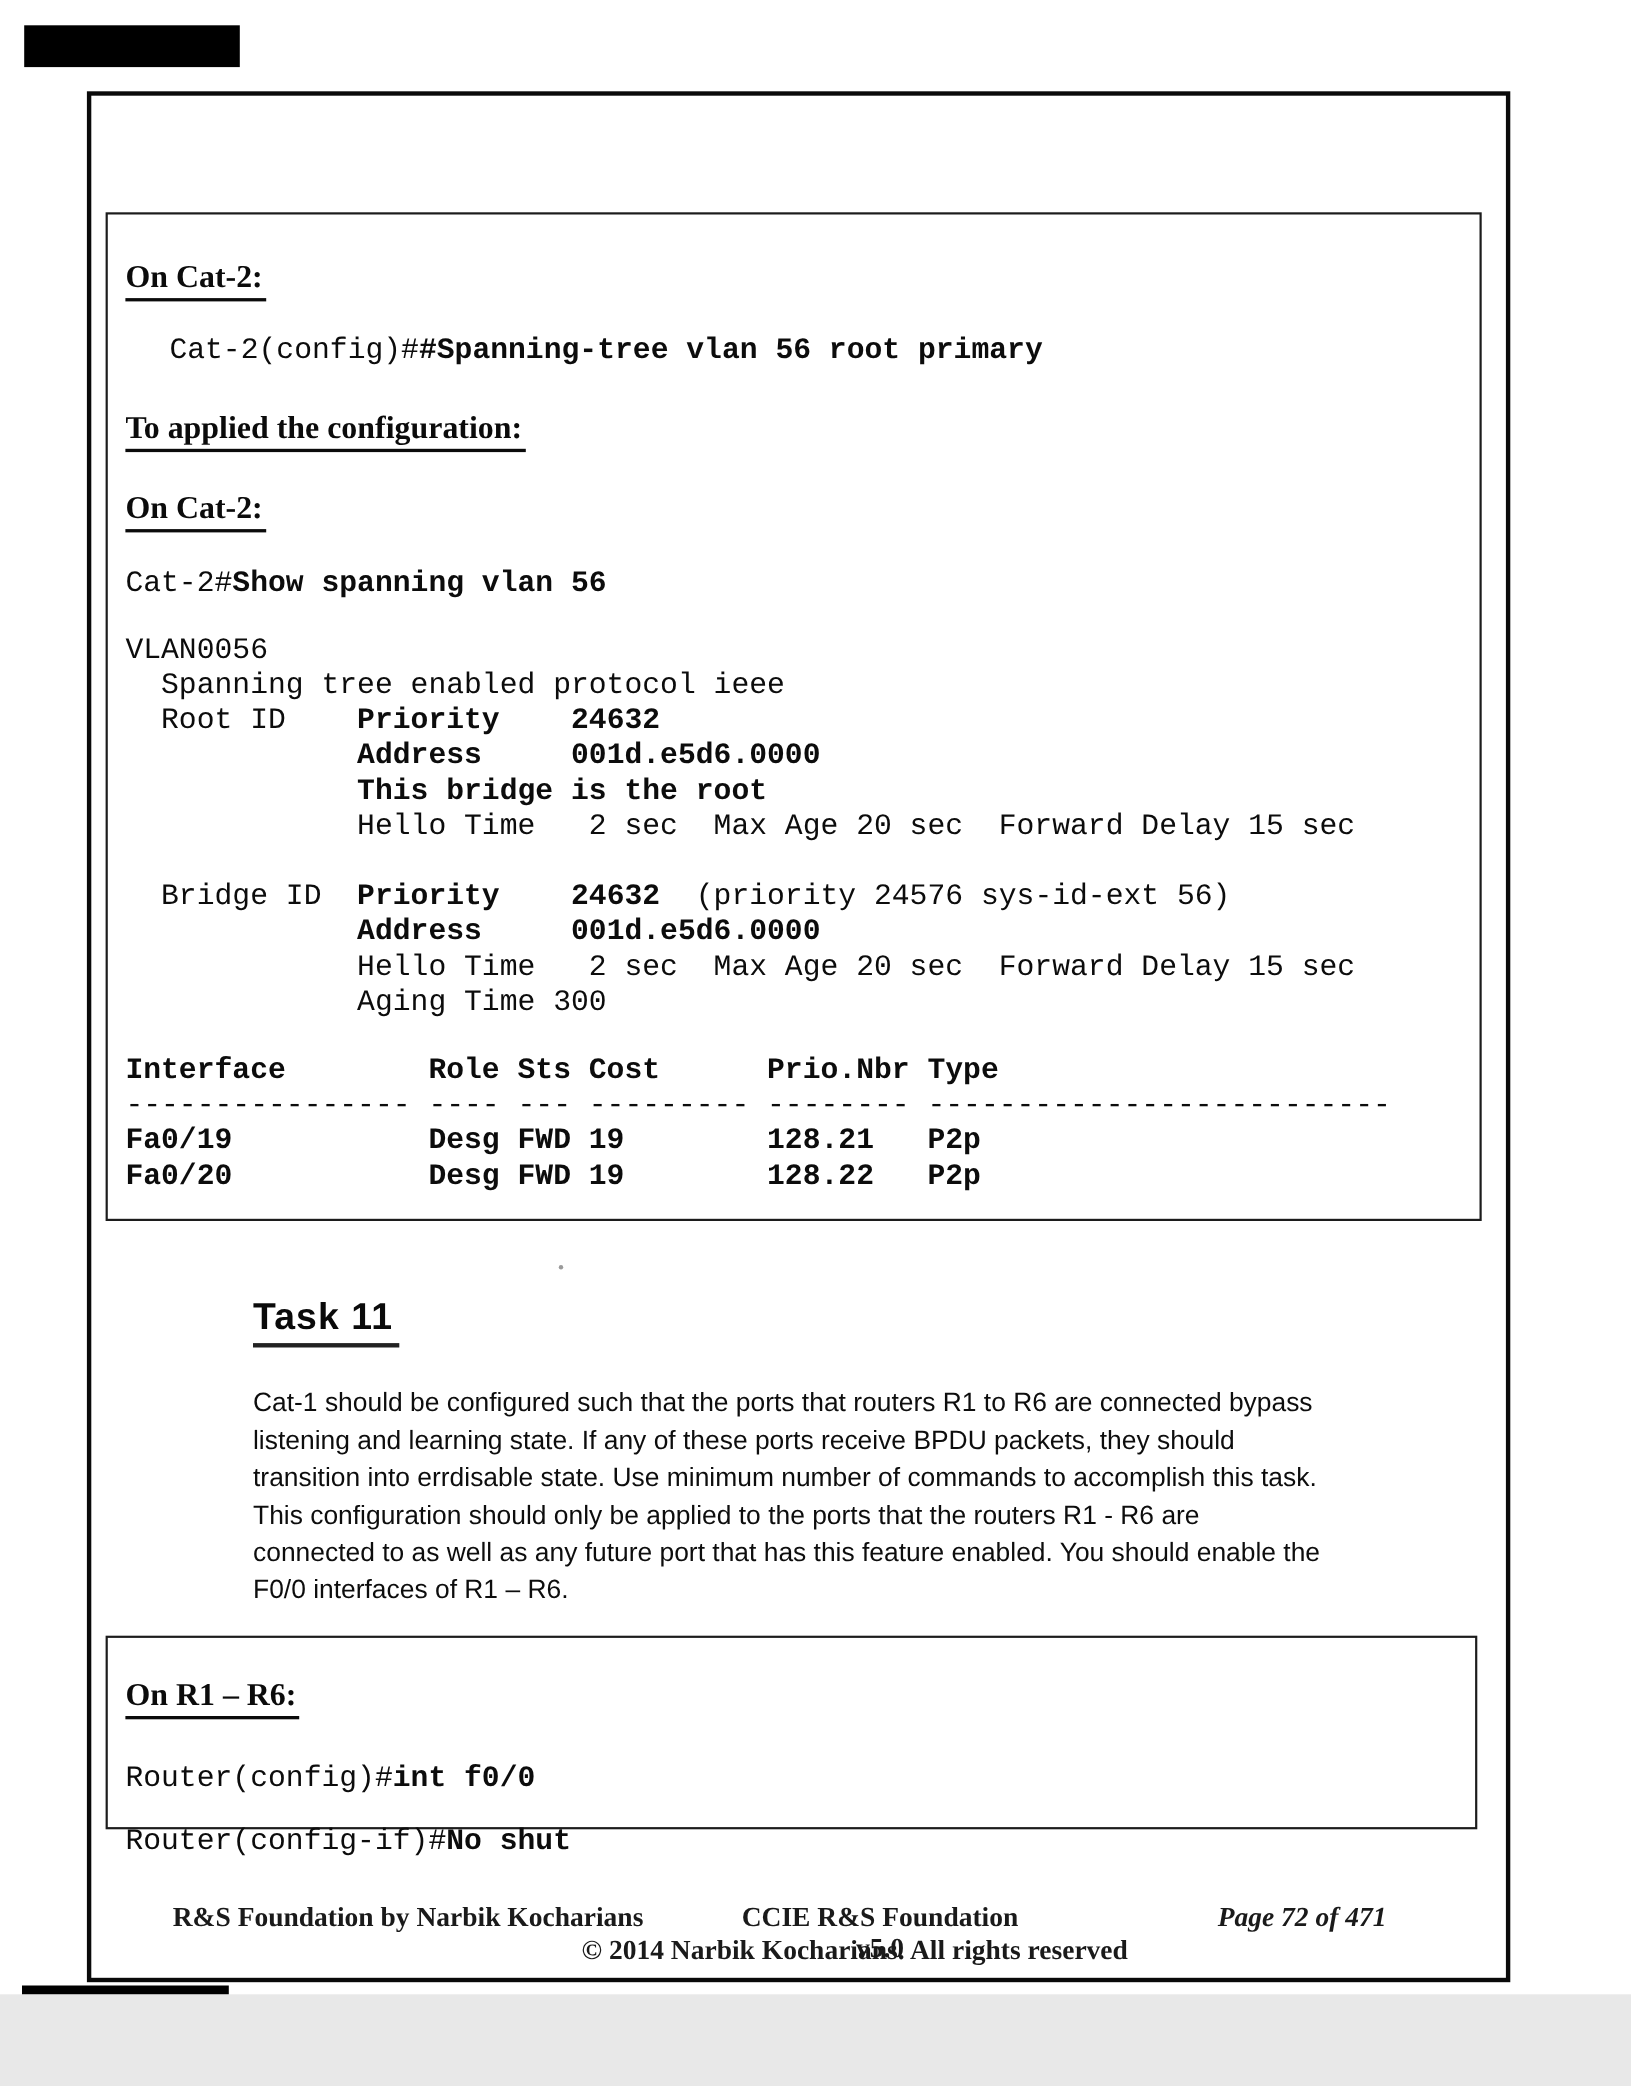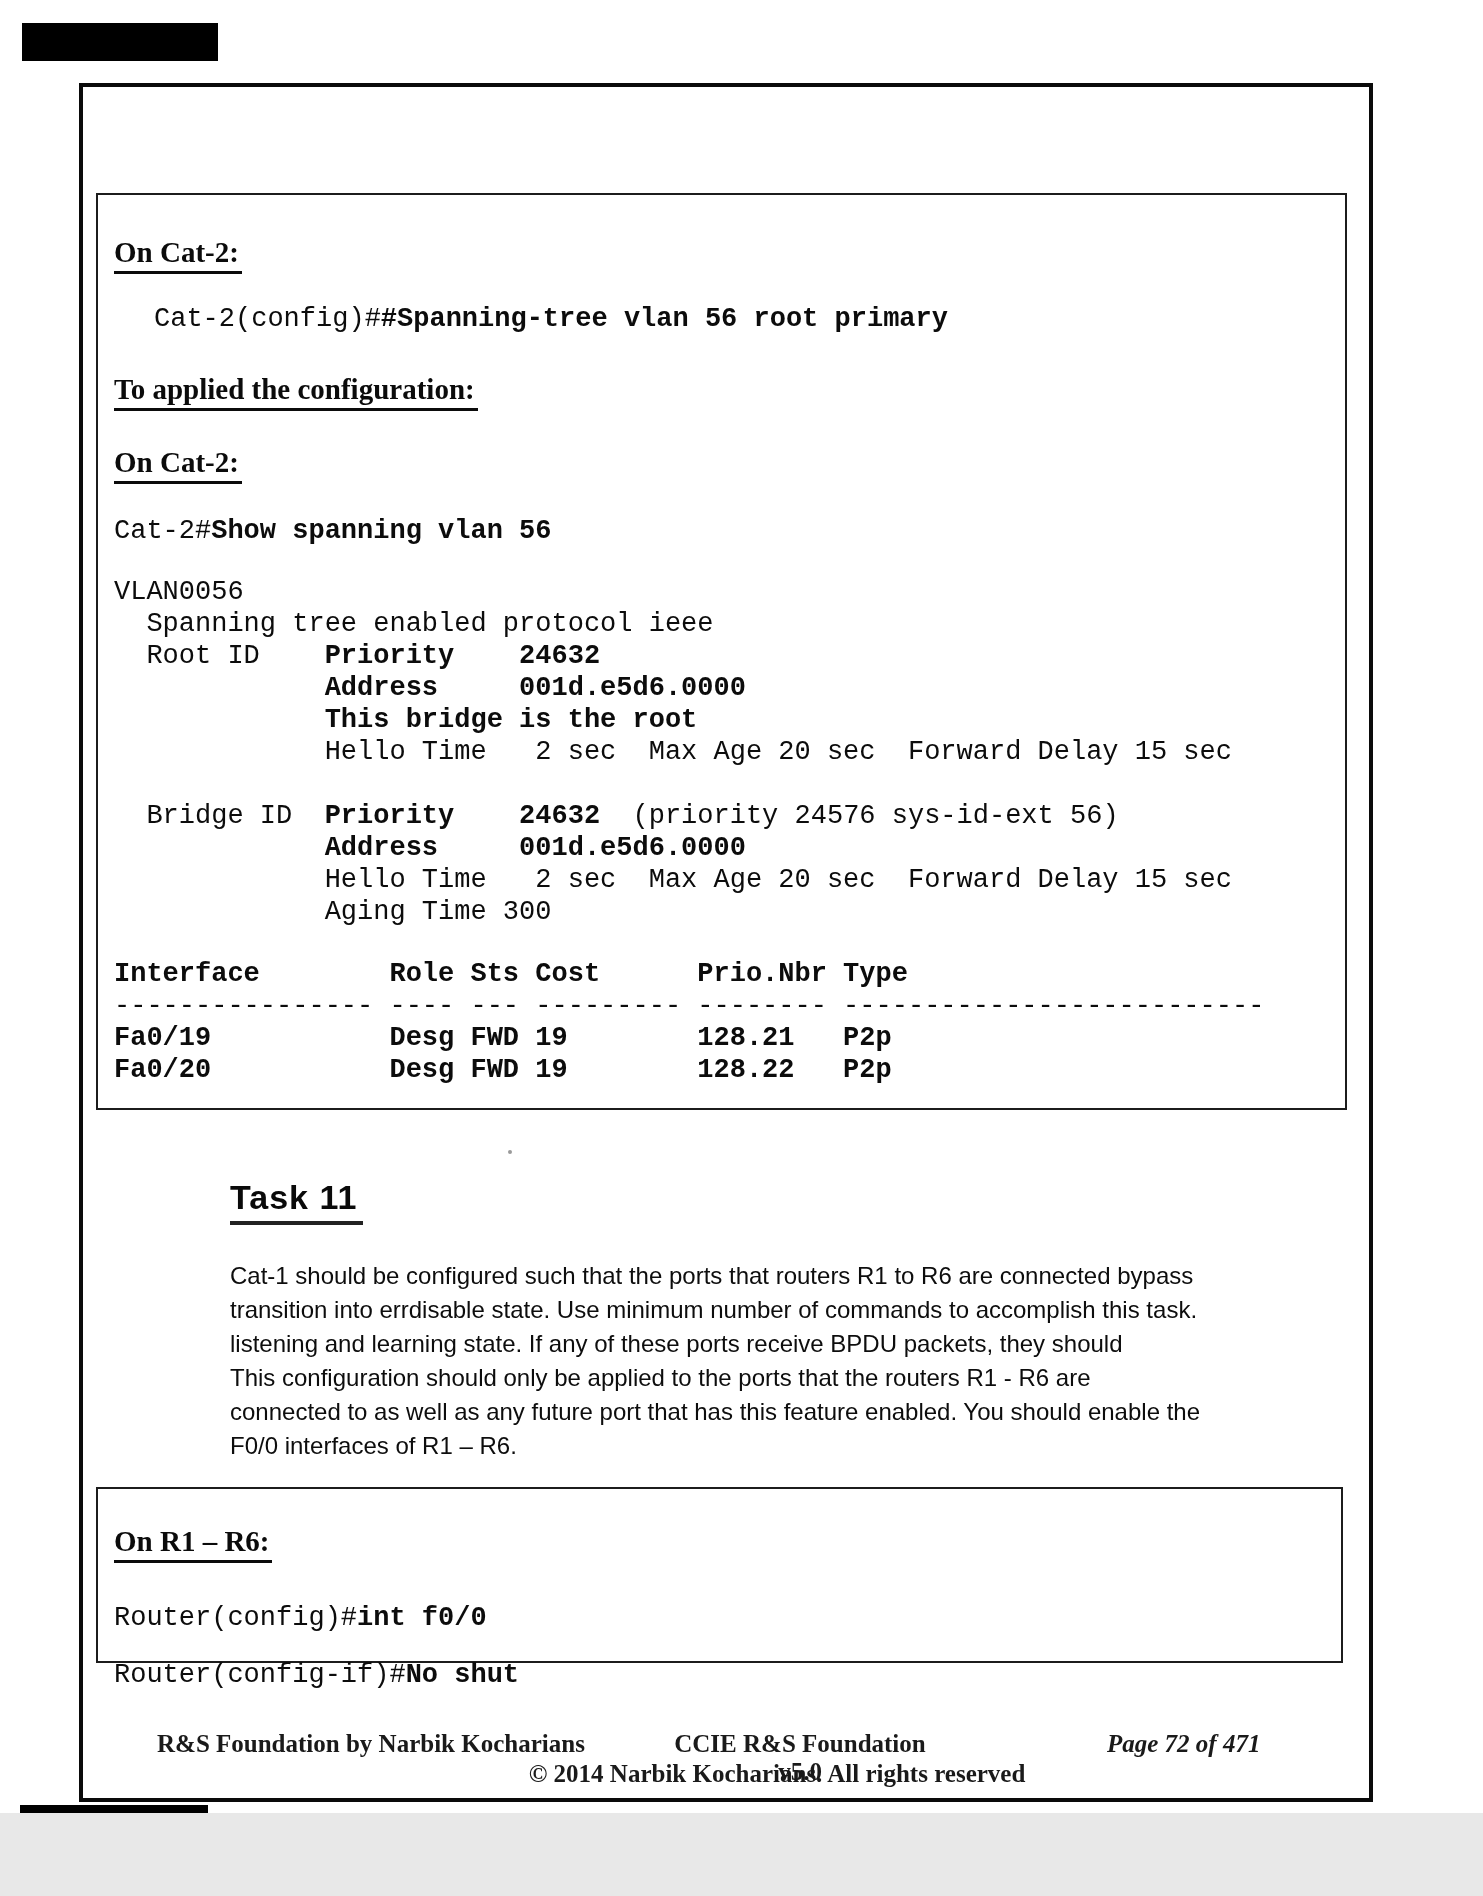--- a/index.html
+++ b/index.html
@@ -69,22 +69,22 @@
 
       <div class="console" style="top:381px;"><div class="line">VLAN0056</div><div class="line">  Spanning tree enabled protocol ieee</div><div class="line"><span>  Root ID    </span><span class="b">Priority    24632</span></div><div class="line"><span>             </span><span class="b">Address     001d.e5d6.0000</span></div><div class="line"><span>             </span><span class="b">This bridge is the root</span></div><div class="line">             Hello Time   2 sec  Max Age 20 sec  Forward Delay 15 sec</div><div class="line">&nbsp;</div><div class="line"><span>  Bridge ID  </span><span class="b">Priority    24632</span><span>  (priority 24576 sys-id-ext 56)</span></div><div class="line"><span>             </span><span class="b">Address     001d.e5d6.0000</span></div><div class="line">             Hello Time   2 sec  Max Age 20 sec  Forward Delay 15 sec</div><div class="line">             Aging Time 300</div></div>
 
       <div class="console" style="top:763px;"><div class="line"><span class="b">Interface        Role Sts Cost      Prio.Nbr Type</span></div><div class="line">---------------- ---- --- --------- -------- --------------------------</div><div class="line"><span class="b">Fa0/19           Desg FWD 19        128.21   P2p</span></div><div class="line"><span class="b">Fa0/20           Desg FWD 19        128.22   P2p</span></div></div>
     </div>
 
     <span class="task-title">Task 11</span>
 
     <div class="task-para">
         <div class="line">Cat-1 should be configured such that the ports that routers R1 to R6 are connected bypass</div>
+        <div class="line">listening and learning state. If any of these ports receive BPDU packets, they should</div>
         <div class="line">transition into errdisable state. Use minimum number of commands to accomplish this task.</div>
-        <div class="line">listening and learning state. If any of these ports receive BPDU packets, they should</div>
         <div class="line">This configuration should only be applied to the ports that the routers R1 - R6 are</div>
         <div class="line">connected to as well as any future port that has this feature enabled. You should enable the</div>
         <div class="line">F0/0 interfaces of R1 – R6.</div>
       </div>
 
     <div class="box box2">
       <span class="h2" style="top:36px;">On R1 – R6:</span>
 
       <div class="cli" style="top:113px;"><span>Router(config)#</span><span class="b">int f0/0</span></div>
       <div class="cli" style="top:138px;margin-top:32px;"><span>Router(config-if)#</span><span class="b">No shut</span></div>

